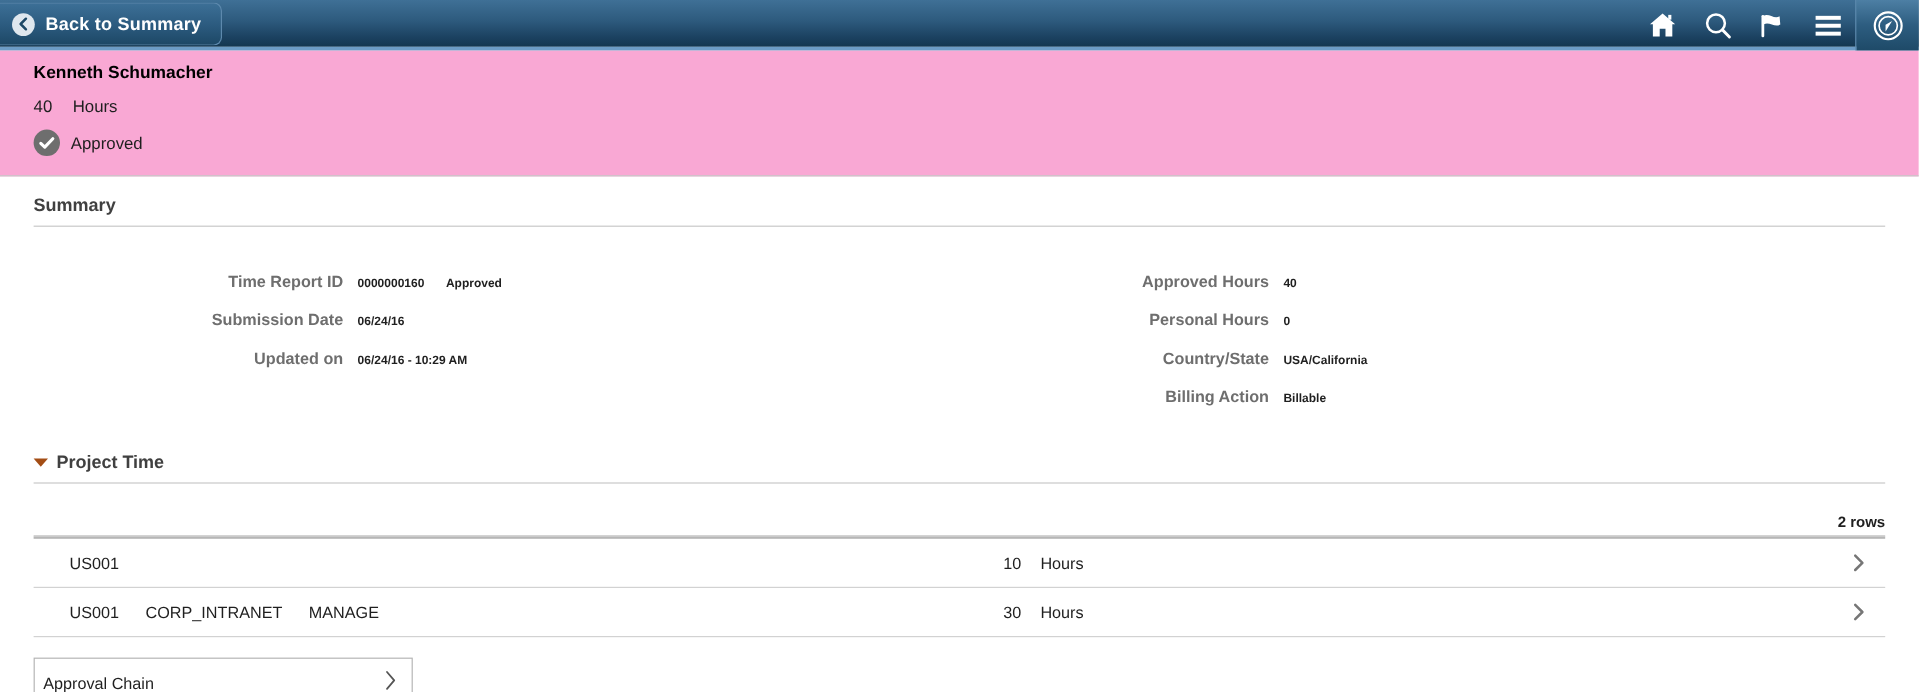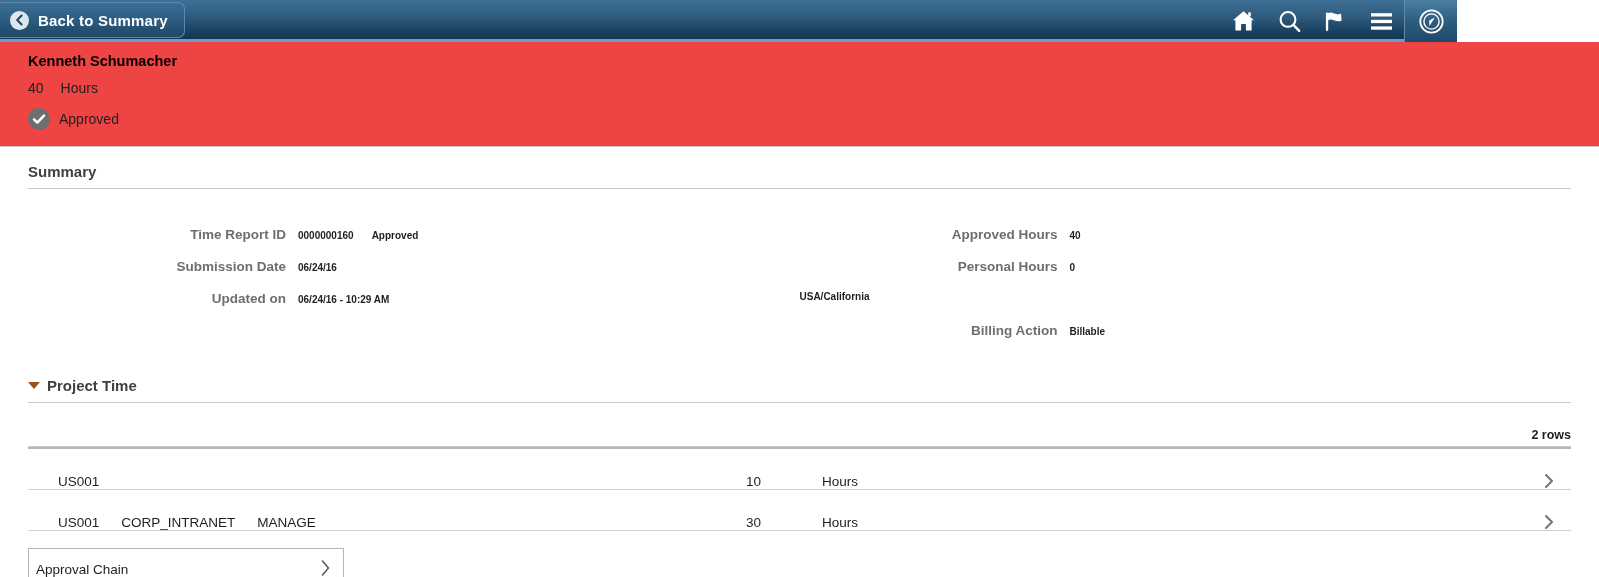--- a/index.html
+++ b/index.html
@@ -12,21 +12,21 @@
     background: #ffffff;
     font-family: "Liberation Sans", sans-serif;
     -webkit-font-smoothing: antialiased;
     overflow: hidden;
   }
 
   
   .app-header {
     position: relative;
     height: 42px;
-    width: 1457px;
+    width: 1599px;
     background: linear-gradient(to bottom, #3f7096 0%, #2d5a7d 45%, #1b4160 80%, #143750 100%);
     border-bottom: 3px solid #6c9cc6;
     box-sizing: border-box;
     display: flex;
     align-items: center;
   }
   .back-button {
     position: absolute;
     left: 0;
     top: 2px;
@@ -90,21 +90,21 @@
   }
   .hicon svg { display: block; }
   .hicon.navigator {
     width: 52px;
     background: linear-gradient(to bottom, #4d7fa4 0%, #2d5d80 50%, #1e4a68 100%);
     border-left: 1px solid #5e8cb0;
   }
 
   
   .employee-band {
-    background: #ef4444;
+    background: #f9a8d4;
     border-bottom: 1px solid #c8c8c8;
     height: 105px;
     box-sizing: border-box;
     padding: 11px 0 0 28px;
   }
   .emp-name {
     font-size: 14.5px;
     font-weight: bold;
     color: #000000;
     margin: 0 0 11px 0;
@@ -192,25 +192,24 @@
     font-weight: bold;
     color: #1f1f1f;
     padding: 7px 0 4px 0;
     margin-top: 18px;
   }
   .data-table {
     border-top: 2px solid #b6b6b6;
   }
   .data-row {
     display: flex;
-    align-items: flex-end;
+    align-items: center;
     height: 40px;
     border-bottom: 1px solid #d2d2d2;
     cursor: pointer;
-    gap: 45px;
   }
   .cell-codes {
     display: flex;
     gap: 22px;
     font-size: 13.5px;
     color: #1f1f1f;
     padding-left: 30px;
     flex: 1;
   }
   .cell-hours-num {
@@ -349,20 +348,21 @@
     <div class="summary-col">
       <div class="field-row">
         <div class="field-label">Approved Hours</div>
         <div class="field-value">40</div>
       </div>
       <div class="field-row">
         <div class="field-label">Personal Hours</div>
         <div class="field-value">0</div>
       </div>
       <div class="field-row">
+        <div class="field-label">Country/State</div>
         <div class="field-value">USA/California</div>
       </div>
       <div class="field-row">
         <div class="field-label">Billing Action</div>
         <div class="field-value">Billable</div>
       </div>
     </div>
   </div>
 
   <div class="section-head project">

